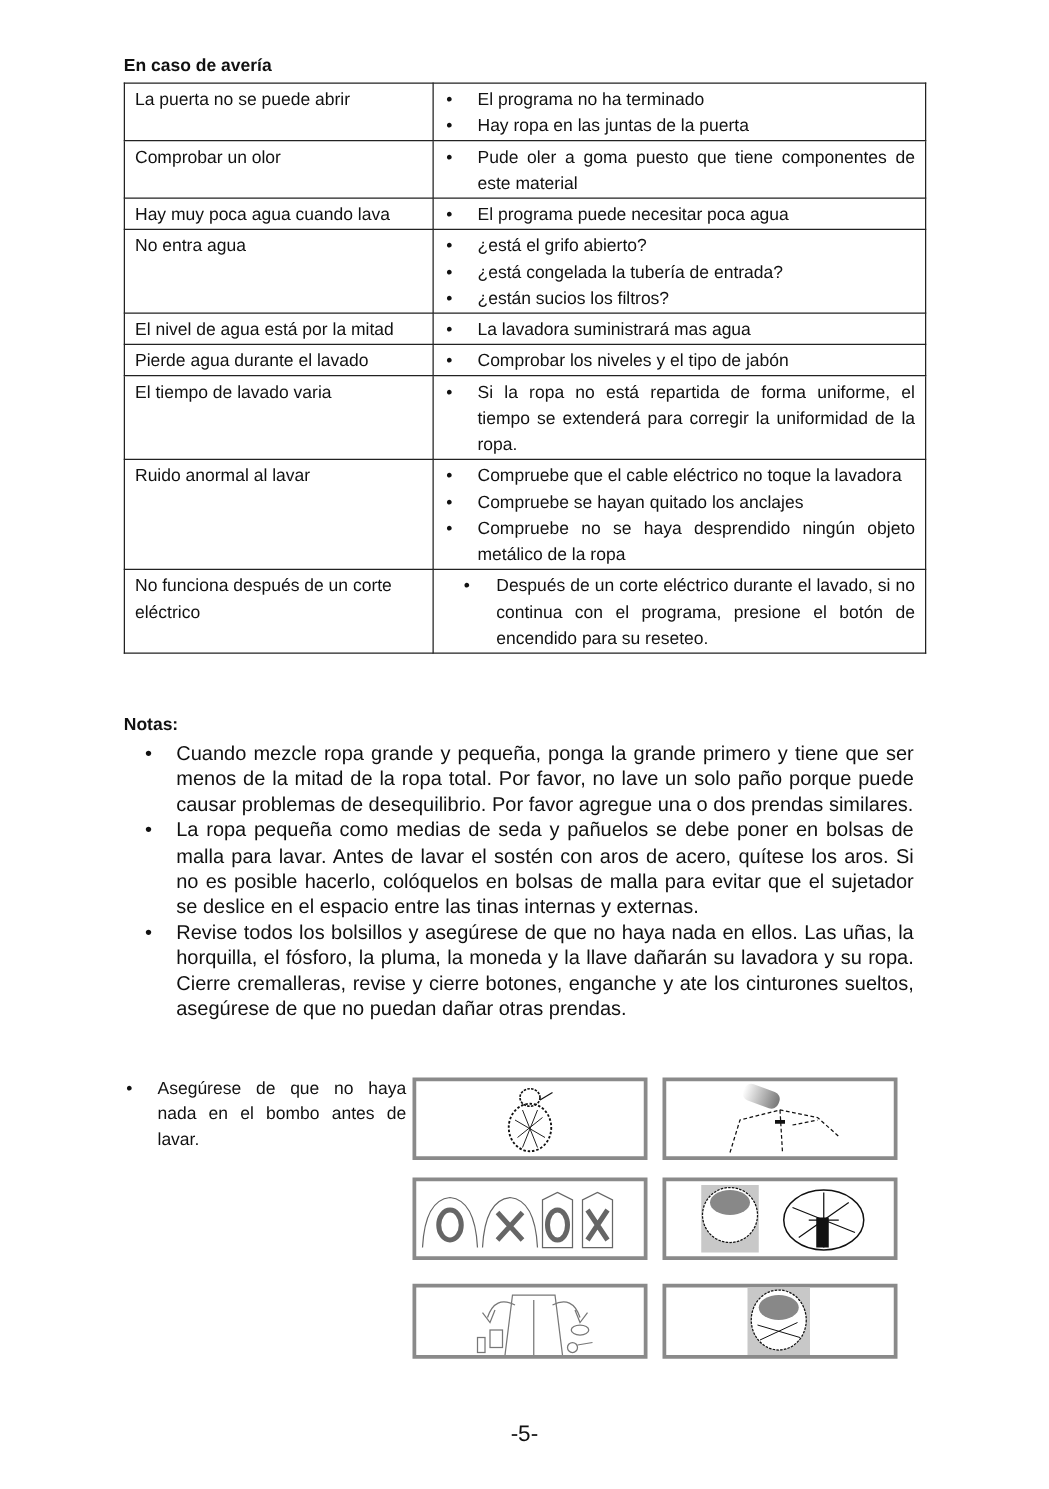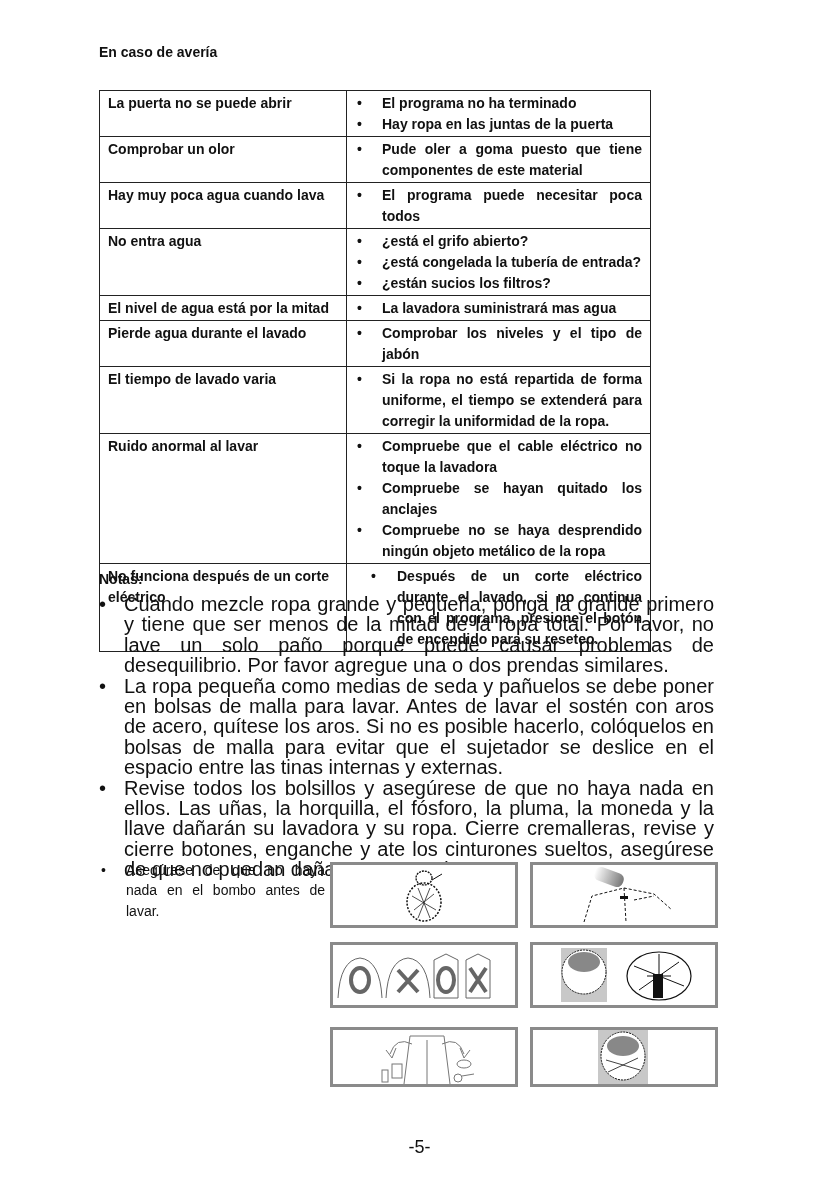--- a/index.html
+++ b/index.html
@@ -1,27 +1,27 @@
 <!DOCTYPE html>
 <html><head>
 <meta charset="utf-8">
 <style>
   html, body { margin:0; padding:0; background:#fff; }
   body { width:839px; height:1191px; position:relative; font-family:"Liberation Sans", sans-serif; color:#111; overflow:hidden; }
   .title { position:absolute; left:99px; top:44px; font-size:14px; font-weight:bold; }
-  table.faults { position:absolute; left:99px; top:90px; width:552px; border-collapse:collapse; font-size:14px;font-weight:bold; }
+  table.faults { position:absolute; left:99px; top:66px; width:642px; border-collapse:collapse; font-size:14px; }
   table.faults td { border:1px solid #222; vertical-align:top; padding:2px 8px 1px 8px; line-height:21px; }
   table.faults td.prob { width:230px; }
   table.faults ul { margin:0; padding:0; list-style:none; }
   table.faults li { position:relative; padding-left:27px; text-align:justify; }
   table.faults li::before { content:"\2022"; position:absolute; left:2px; top:0; }
   table.faults li.indent { padding-left:42px; }
   table.faults li.indent::before { left:16px; }
   .notes-title { position:absolute; left:99px; top:571px; font-size:14px; font-weight:bold; }
-  ul.notes { position:absolute; left:97px; top:594px; width:617px; margin:0; padding:0; list-style:none; font-size:20px; line-height:20.4px; }
+  ul.notes { position:absolute; left:114px; top:594px; width:617px; margin:0; padding:0; list-style:none; font-size:16px; line-height:20.4px; }
   ul.notes li { position:relative; padding-left:27px; text-align:justify; }
   ul.notes li::before { content:"\2022"; position:absolute; left:2px; }
   ul.side { position:absolute; left:99px; top:860px; width:226px; margin:0; padding:0; list-style:none; font-size:14px; line-height:20.4px; }
   ul.side li { position:relative; padding-left:27px; text-align:justify; text-align-last:auto; }
   ul.side li::before { content:"\2022"; position:absolute; left:2px; }
   .fig { position:absolute; border:3px solid #8a8a8a; background:#fff; box-sizing:border-box; display:flex; align-items:center; justify-content:center; }
   .pagenum { position:absolute; left:0; width:839px; top:1137px; text-align:center; font-size:18px; }
 </style>
 </head>
 <body>
@@ -44,21 +44,21 @@
         <td>
           <ul>
             <li>Pude oler a goma puesto que tiene componentes de este material</li>
           </ul>
         </td>
       </tr>
       <tr>
         <td class="prob">Hay muy poca agua cuando lava</td>
         <td>
           <ul>
-            <li>El programa puede necesitar poca todos</li>
+            <li>El programa puede necesitar poca agua</li>
           </ul>
         </td>
       </tr>
       <tr>
         <td class="prob">No entra agua</td>
         <td>
           <ul>
             <li>¿está el grifo abierto?</li>
             <li>¿está congelada la tubería de entrada?</li>
             <li>¿están sucios los filtros?</li>

